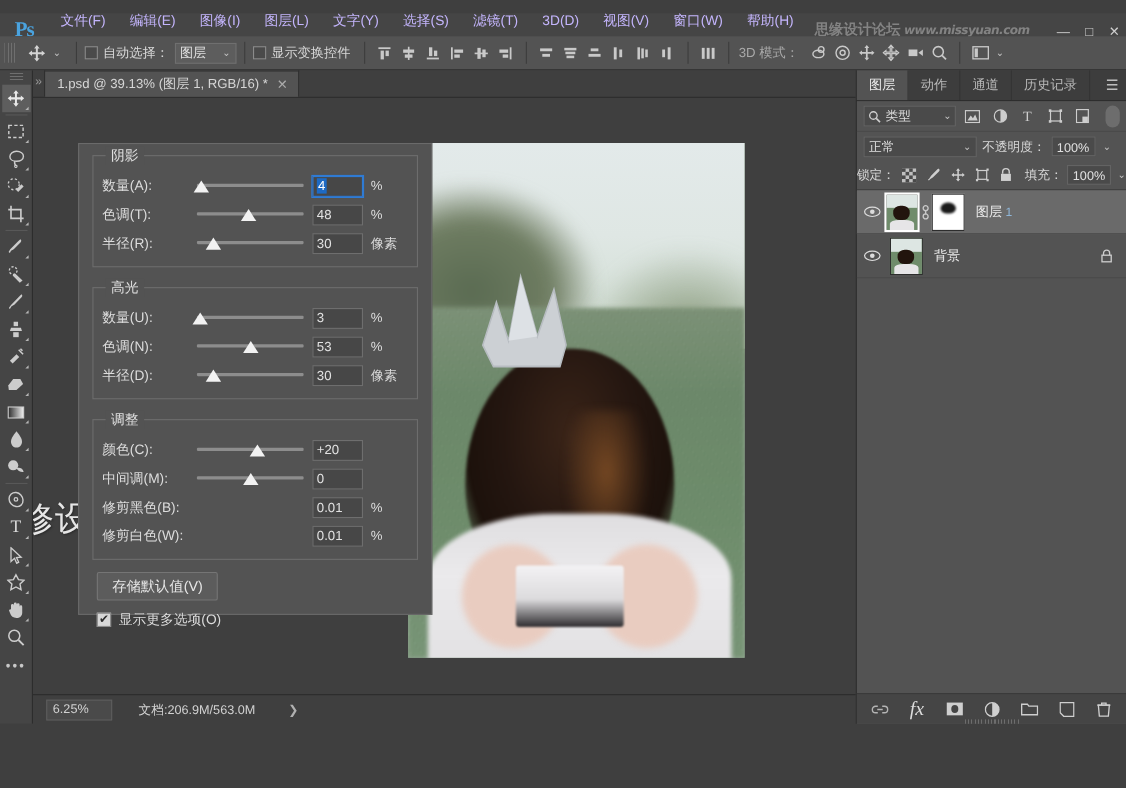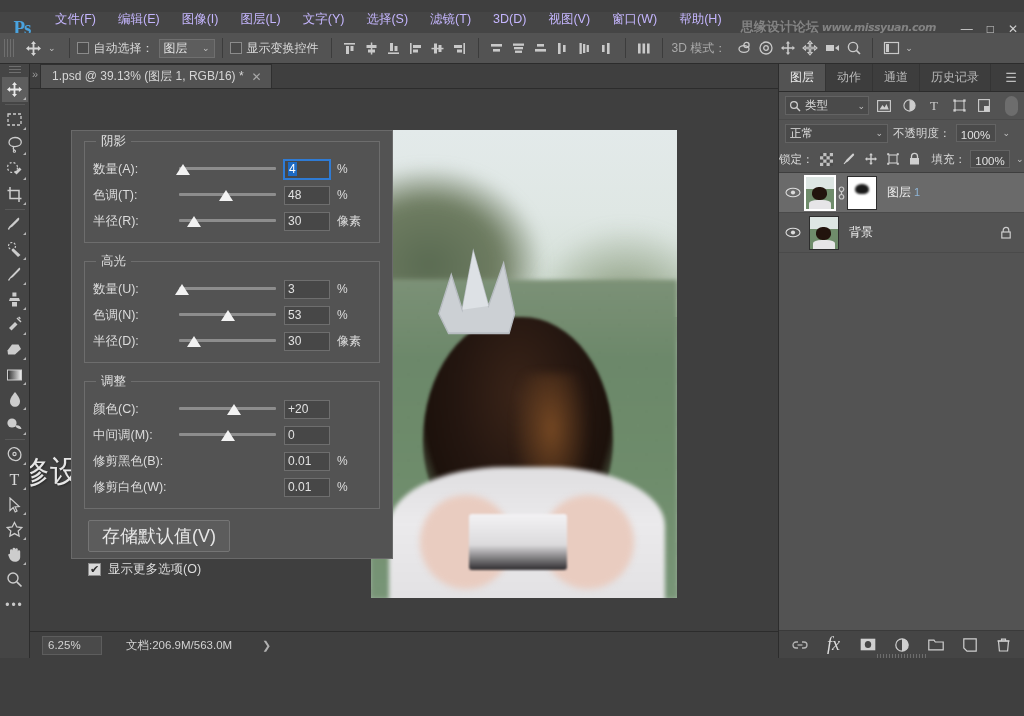--- a/index.html
+++ b/index.html
@@ -274,21 +274,21 @@
   }
   .numbox.focused .val {
     background: #1d6ac4; color: #ffffff; padding: 0 1px;
   }
   .unit { width: 34px; margin-left: 7px; font-size: 12px; color: #dcdcdc; }
   .btn-default {
     margin: 11px 0 0 16px;
     display: inline-block;
     background: #5c5c5c;
     border: 1px solid #757575;
-    color: #e6e6e6; font-size: 18px;
+    color: #e6e6e6; font-size: 13px;
     padding: 3px 13px;
     border-radius: 2px;
   }
   .checkbox-row {
     display: flex; align-items: center; gap: 7px;
     margin: 9px 0 0 16px;
     font-size: 12.5px; color: #dcdcdc;
   }
   .cb {
     width: 13px; height: 13px;

